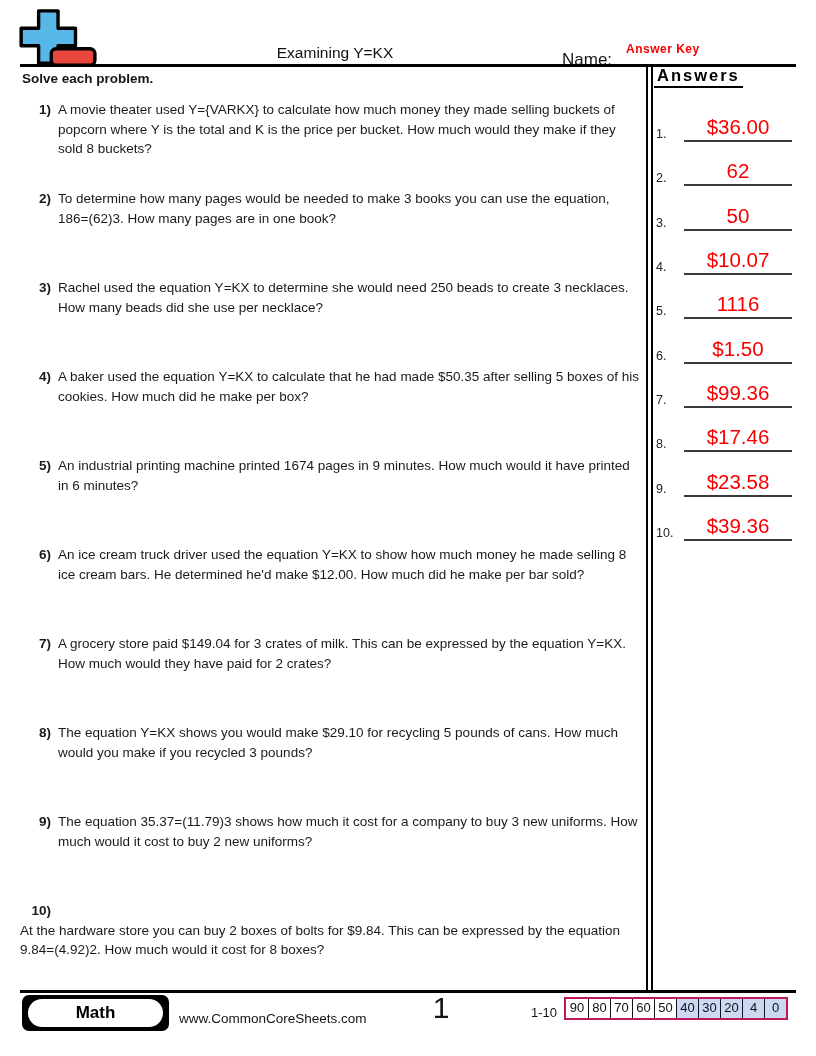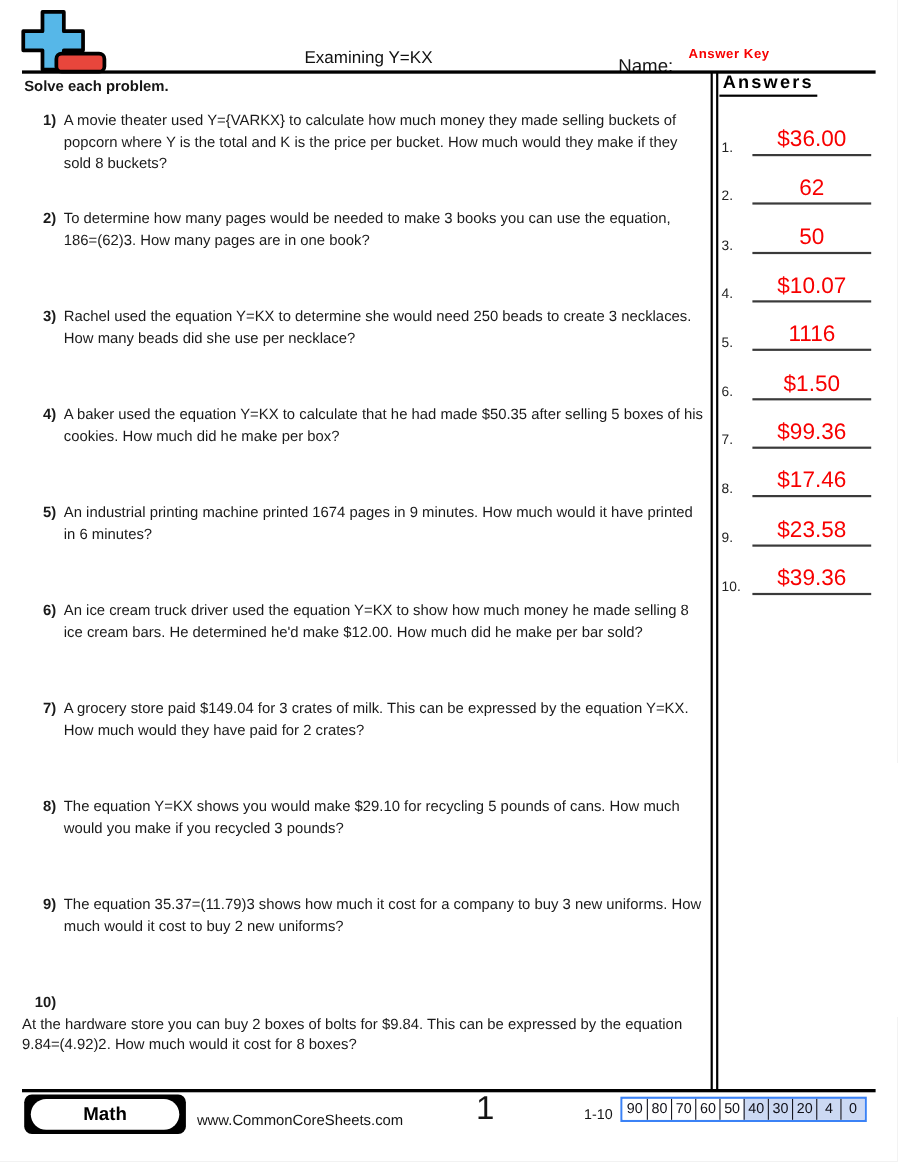--- a/index.html
+++ b/index.html
@@ -62,21 +62,21 @@
   }
   .math-pill {
     flex:1; background:#fff; border-radius:15px;
     display:flex; align-items:center; justify-content:center;
     font-size:17px; font-weight:bold; color:#000;
   }
   .website { position:absolute; left:179px; top:1011px; font-size:13.5px; color:#141414; }
   .page-number { position:absolute; left:400px; top:991px; width:82px; text-align:center; font-size:30px; color:#141414; }
   .score-strip { position:absolute; left:531px; top:997px; display:flex; align-items:flex-end; }
   .score-label { font-size:13px; padding-top:2px; margin-right:7px; }
-  .score-table { display:flex; border:2px solid #3b82f6; }
+  .score-table { display:flex; border:2px solid #be185d; }
   .score-cell {
     width:22px; height:19px; line-height:18px; text-align:center;
     font-size:13px; color:#101018; background:#fff; border-left:1px solid #15151f;
   }
   .score-cell:first-child { border-left:none; }
   .score-cell.hl { background:var(--score-hl,#ccd9f3); }
 </style>
 </head>
 <body>
 

